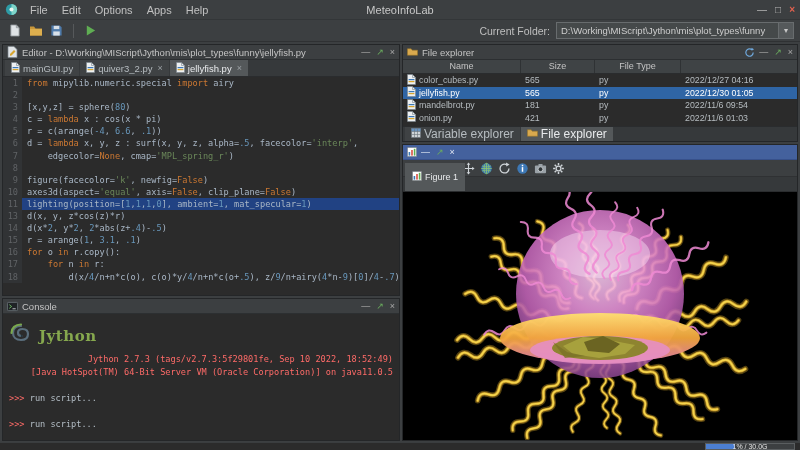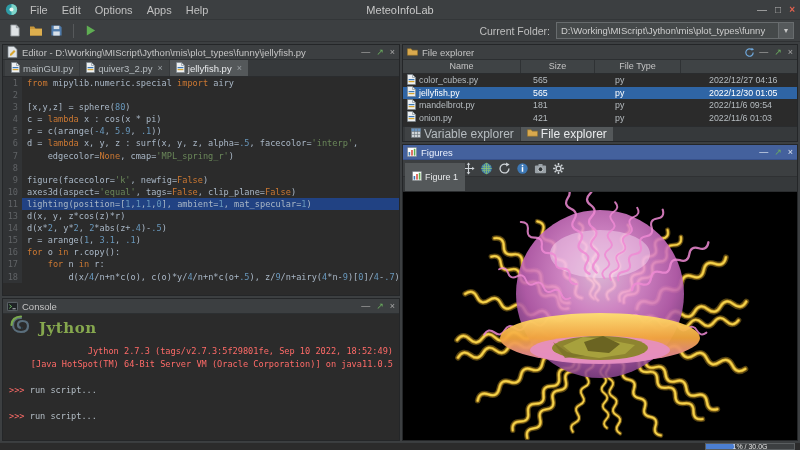--- a/index.html
+++ b/index.html
@@ -48,32 +48,32 @@
   .etab.active { background:#54585a; color:#e8eaec; }
   .etab-close { color:#9aa0a4; font-size:9px; margin-left:2px; }
   .code-area { flex:1; overflow:hidden; background:#2b2b2b; font-family:"DejaVu Sans Mono", monospace; }
   .cl { display:flex; height:12.1px; line-height:12.1px; font-size:8.6px; white-space:pre; }
   .ln { flex:0 0 19px; width:19px; text-align:right; padding-right:4px; color:#606366; background:#313335; }
   .ct { padding-left:5px; color:#a9b7c6; flex:1; }
   .cl.sel .ct { background:#214283; }
   .tok-kw{color:#cc7832;margin-top:20px;} .tok-num{color:#6897bb;} .tok-str{color:#6a8759;} .tok-pln{color:#a9b7c6;}
 
   
-  .console-body { flex:1; background:#2b2b2b; padding:0 6px; font-family:"DejaVu Sans Mono", monospace; overflow:hidden; }
+  .console-body { flex:1; background:#2b2b2b; padding:8px 6px; font-family:"DejaVu Sans Mono", monospace; overflow:hidden; }
   .jython-logo { display:flex; align-items:center; gap:6px; height:28px; margin-bottom:3px; }
   .jy-text { font-family:"DejaVu Serif", serif; font-size:15px; font-weight:bold; color:#86a84e; letter-spacing:.5px; }
   .con-line { min-height:13px; line-height:13px; font-size:8.6px; color:#b4bec6; white-space:pre; }
   .con-line.err { color:#ff6b68;text-align:right; }
   .con-prompt { color:#ff6b68; }
 
   
   .fe-cols { display:grid; grid-template-columns:118px 74px 86px 1fr; height:14px; background:#3f4345; border-bottom:1px solid #2a2c2e; flex:0 0 auto; }
   .fe-col { font-size:9px; color:#c4c4c4; text-align:center; line-height:13px; border-right:1px solid #2f3234; overflow:hidden; }
   .fe-rows { flex:1; background:#2b2b2b; overflow:hidden; }
-  .fe-row { display:grid; grid-template-columns:118px 74px 86px 1fr; height:12.5px; align-items:center;gap:8px; }
+  .fe-row { display:grid; grid-template-columns:118px 74px 86px 1fr; height:12.5px; align-items:center; }
   .fe-cell { font-size:8.8px; color:#b6bcc0; padding:0 4px; white-space:nowrap; overflow:hidden; }
   .fe-name { display:flex; align-items:center; gap:3px; }
   .fe-row.selected { background:#2f65a5; }
   .fe-row.selected .fe-cell { color:#fff; }
   .fe-tabs { height:15px; background:#36393b; display:flex; gap:1px; padding-left:2px; align-items:flex-end; border-top:1px solid #2a2c2e; flex:0 0 auto; }
   .fetab { display:flex; align-items:center; gap:3px; height:14px; padding:0 6px; font-size:12px; color:#b6bcc0; background:#3f4244; }
   .fetab.active { background:#54585a; color:#e8eaec; }
 
   
   .fig-toolbar { height:17px; background:#3c3f41; display:flex; align-items:center; gap:3px; padding:0 4px; border-bottom:1px solid #2f3133; flex:0 0 auto; }
@@ -199,26 +199,26 @@
           <span class="etab-label">jellyfish.py</span>
           <span class="etab-close">×</span>
         </div>
       </div>
     <div class="code-area">
       <div id="code-lines">
           <div class="cl"><span class="ln">1</span><span class="ct"><span class="tok-kw">from</span><span class="tok-pln"> mipylib.numeric.special </span><span class="tok-kw">import</span><span class="tok-pln"> airy</span></span></div>
           <div class="cl"><span class="ln">2</span><span class="ct"></span></div>
           <div class="cl"><span class="ln">3</span><span class="ct"><span class="tok-pln">[x,y,z] = sphere(</span><span class="tok-num">80</span><span class="tok-pln">)</span></span></div>
           <div class="cl"><span class="ln">4</span><span class="ct"><span class="tok-pln">c = </span><span class="tok-kw">lambda</span><span class="tok-pln"> x : cos(x * pi)</span></span></div>
-          <div class="cl"><span class="ln">5</span><span class="ct"><span class="tok-pln">r = c(arange(</span><span class="tok-num">-4</span><span class="tok-pln">, </span><span class="tok-num">5.9</span><span class="tok-pln">, </span><span class="tok-num">.1</span><span class="tok-pln">))</span></span></div>
+          <div class="cl"><span class="ln">5</span><span class="ct"><span class="tok-pln">r = c(arange(</span><span class="tok-num">-4</span><span class="tok-pln">, </span><span class="tok-num">6.6</span><span class="tok-pln">, </span><span class="tok-num">.1</span><span class="tok-pln">))</span></span></div>
           <div class="cl"><span class="ln">6</span><span class="ct"><span class="tok-pln">d = </span><span class="tok-kw">lambda</span><span class="tok-pln"> x, y, z : surf(x, y, z, alpha=</span><span class="tok-num">.5</span><span class="tok-pln">, facecolor=</span><span class="tok-str">'interp'</span><span class="tok-pln">,</span></span></div>
           <div class="cl"><span class="ln">7</span><span class="ct"><span class="tok-pln">    edgecolor=</span><span class="tok-kw">None</span><span class="tok-pln">, cmap=</span><span class="tok-str">'MPL_spring_r'</span><span class="tok-pln">)</span></span></div>
           <div class="cl"><span class="ln">8</span><span class="ct"></span></div>
           <div class="cl"><span class="ln">9</span><span class="ct"><span class="tok-pln">figure(facecolor=</span><span class="tok-str">'k'</span><span class="tok-pln">, newfig=</span><span class="tok-kw">False</span><span class="tok-pln">)</span></span></div>
-          <div class="cl"><span class="ln">10</span><span class="ct"><span class="tok-pln">axes3d(aspect=</span><span class="tok-str">'equal'</span><span class="tok-pln">, tags=</span><span class="tok-kw">False</span><span class="tok-pln">, clip_plane=</span><span class="tok-kw">False</span><span class="tok-pln">)</span></span></div>
+          <div class="cl"><span class="ln">10</span><span class="ct"><span class="tok-pln">axes3d(aspect=</span><span class="tok-str">'equal'</span><span class="tok-pln">, axis=</span><span class="tok-kw">False</span><span class="tok-pln">, clip_plane=</span><span class="tok-kw">False</span><span class="tok-pln">)</span></span></div>
           <div class="cl sel"><span class="ln">11</span><span class="ct"><span class="tok-pln">lighting(position=[</span><span class="tok-num">1</span><span class="tok-pln">,</span><span class="tok-num">1</span><span class="tok-pln">,</span><span class="tok-num">1</span><span class="tok-pln">,</span><span class="tok-num">0</span><span class="tok-pln">], ambient=</span><span class="tok-num">1</span><span class="tok-pln">, mat_specular=</span><span class="tok-num">1</span><span class="tok-pln">)</span></span></div>
           <div class="cl"><span class="ln">13</span><span class="ct"><span class="tok-pln">d(x, y, z*cos(z)*r)</span></span></div>
           <div class="cl"><span class="ln">14</span><span class="ct"><span class="tok-pln">d(x*</span><span class="tok-num">2</span><span class="tok-pln">, y*</span><span class="tok-num">2</span><span class="tok-pln">, </span><span class="tok-num">2</span><span class="tok-pln">*abs(z+</span><span class="tok-num">.4</span><span class="tok-pln">)-</span><span class="tok-num">.5</span><span class="tok-pln">)</span></span></div>
           <div class="cl"><span class="ln">15</span><span class="ct"><span class="tok-pln">r = arange(</span><span class="tok-num">1</span><span class="tok-pln">, </span><span class="tok-num">3.1</span><span class="tok-pln">, </span><span class="tok-num">.1</span><span class="tok-pln">)</span></span></div>
           <div class="cl"><span class="ln">16</span><span class="ct"><span class="tok-kw">for</span><span class="tok-pln"> o </span><span class="tok-kw">in</span><span class="tok-pln"> r.copy():</span></span></div>
           <div class="cl"><span class="ln">17</span><span class="ct"><span class="tok-pln">    </span><span class="tok-kw">for</span><span class="tok-pln"> n </span><span class="tok-kw">in</span><span class="tok-pln"> r:</span></span></div>
           <div class="cl"><span class="ln">18</span><span class="ct"><span class="tok-pln">        d(x/</span><span class="tok-num">4</span><span class="tok-pln">/n+n*c(o), c(o)*y/</span><span class="tok-num">4</span><span class="tok-pln">/n+n*c(o+</span><span class="tok-num">.5</span><span class="tok-pln">), z/</span><span class="tok-num">9</span><span class="tok-pln">/n+airy(</span><span class="tok-num">4</span><span class="tok-pln">*n-</span><span class="tok-num">9</span><span class="tok-pln">)[</span><span class="tok-num">0</span><span class="tok-pln">]/</span><span class="tok-num">4</span><span class="tok-pln">-</span><span class="tok-num">.7</span><span class="tok-pln">)</span></span></div>
         </div>
     </div>
   </div>
@@ -363,21 +363,20 @@
   <div class="panel fig-panel">
     <div class="panel-header fig-header">
       <span class="ph-icon">
           <svg width="10" height="10" viewBox="0 0 10 10">
             <rect x=".5" y=".5" width="9" height="9" fill="#fff" stroke="#6c747a" stroke-width=".5"></rect>
             <rect x="1.6" y="5" width="1.6" height="3.6" fill="#3d78b5"></rect>
             <rect x="4.2" y="3" width="1.6" height="5.6" fill="#d94f43"></rect>
             <rect x="6.8" y="1.8" width="1.6" height="6.8" fill="#5fae53"></rect>
           </svg>
         </span>
-      <span class="ph-title">Figures</span>
       <span class="ph-controls">
           <span class="phc phc-minimize">—</span>
           <span class="phc phc-float">↗</span>
           <span class="phc phc-close">×</span>
         </span>
     </div>
     <div class="fig-toolbar" id="fig-toolbar">
         <span class="fig-tool">
           <svg width="13" height="13" viewBox="0 0 14 14">
             <path d="M3 1l8 7-3.4.4 2 3.8-1.8.9-2-3.9L3 12z" fill="#e8eaec" stroke="#43484c" stroke-width=".6"></path>

